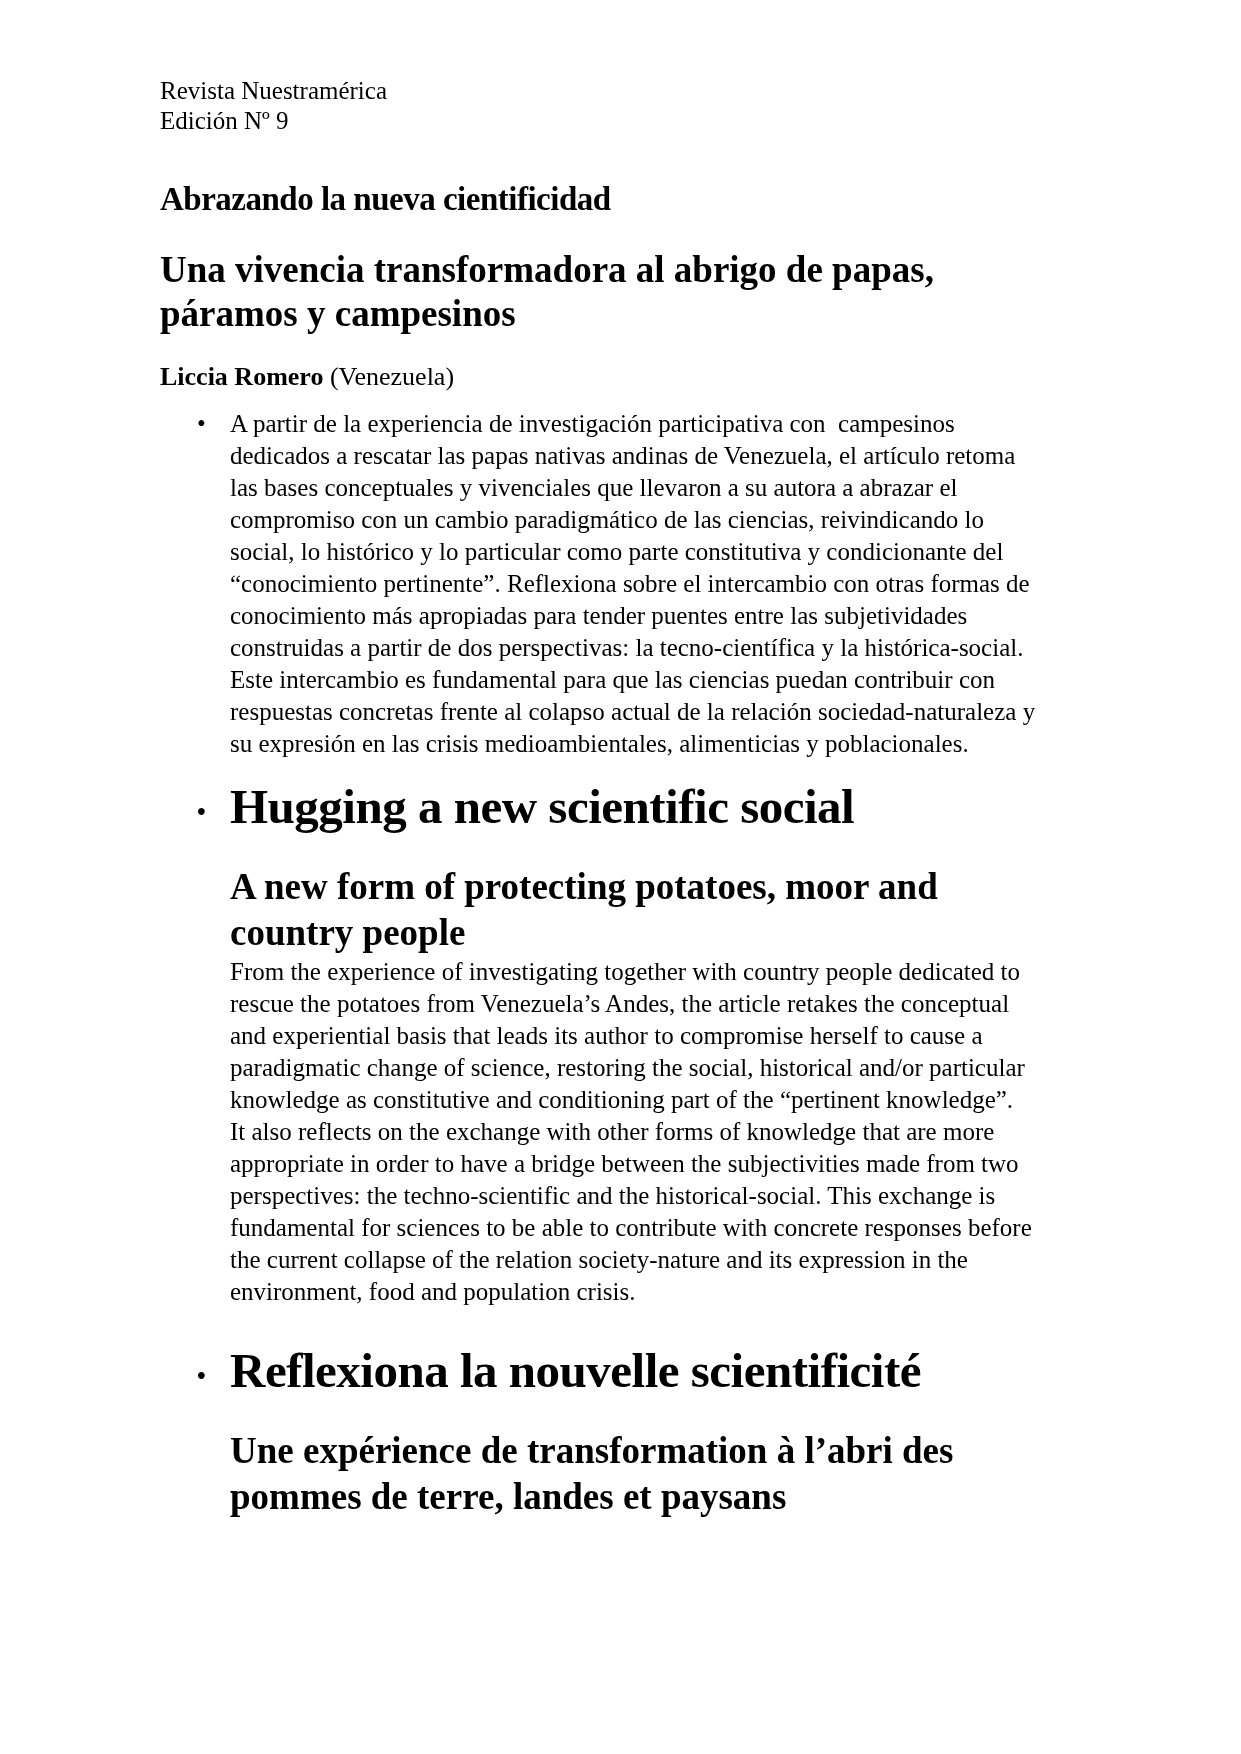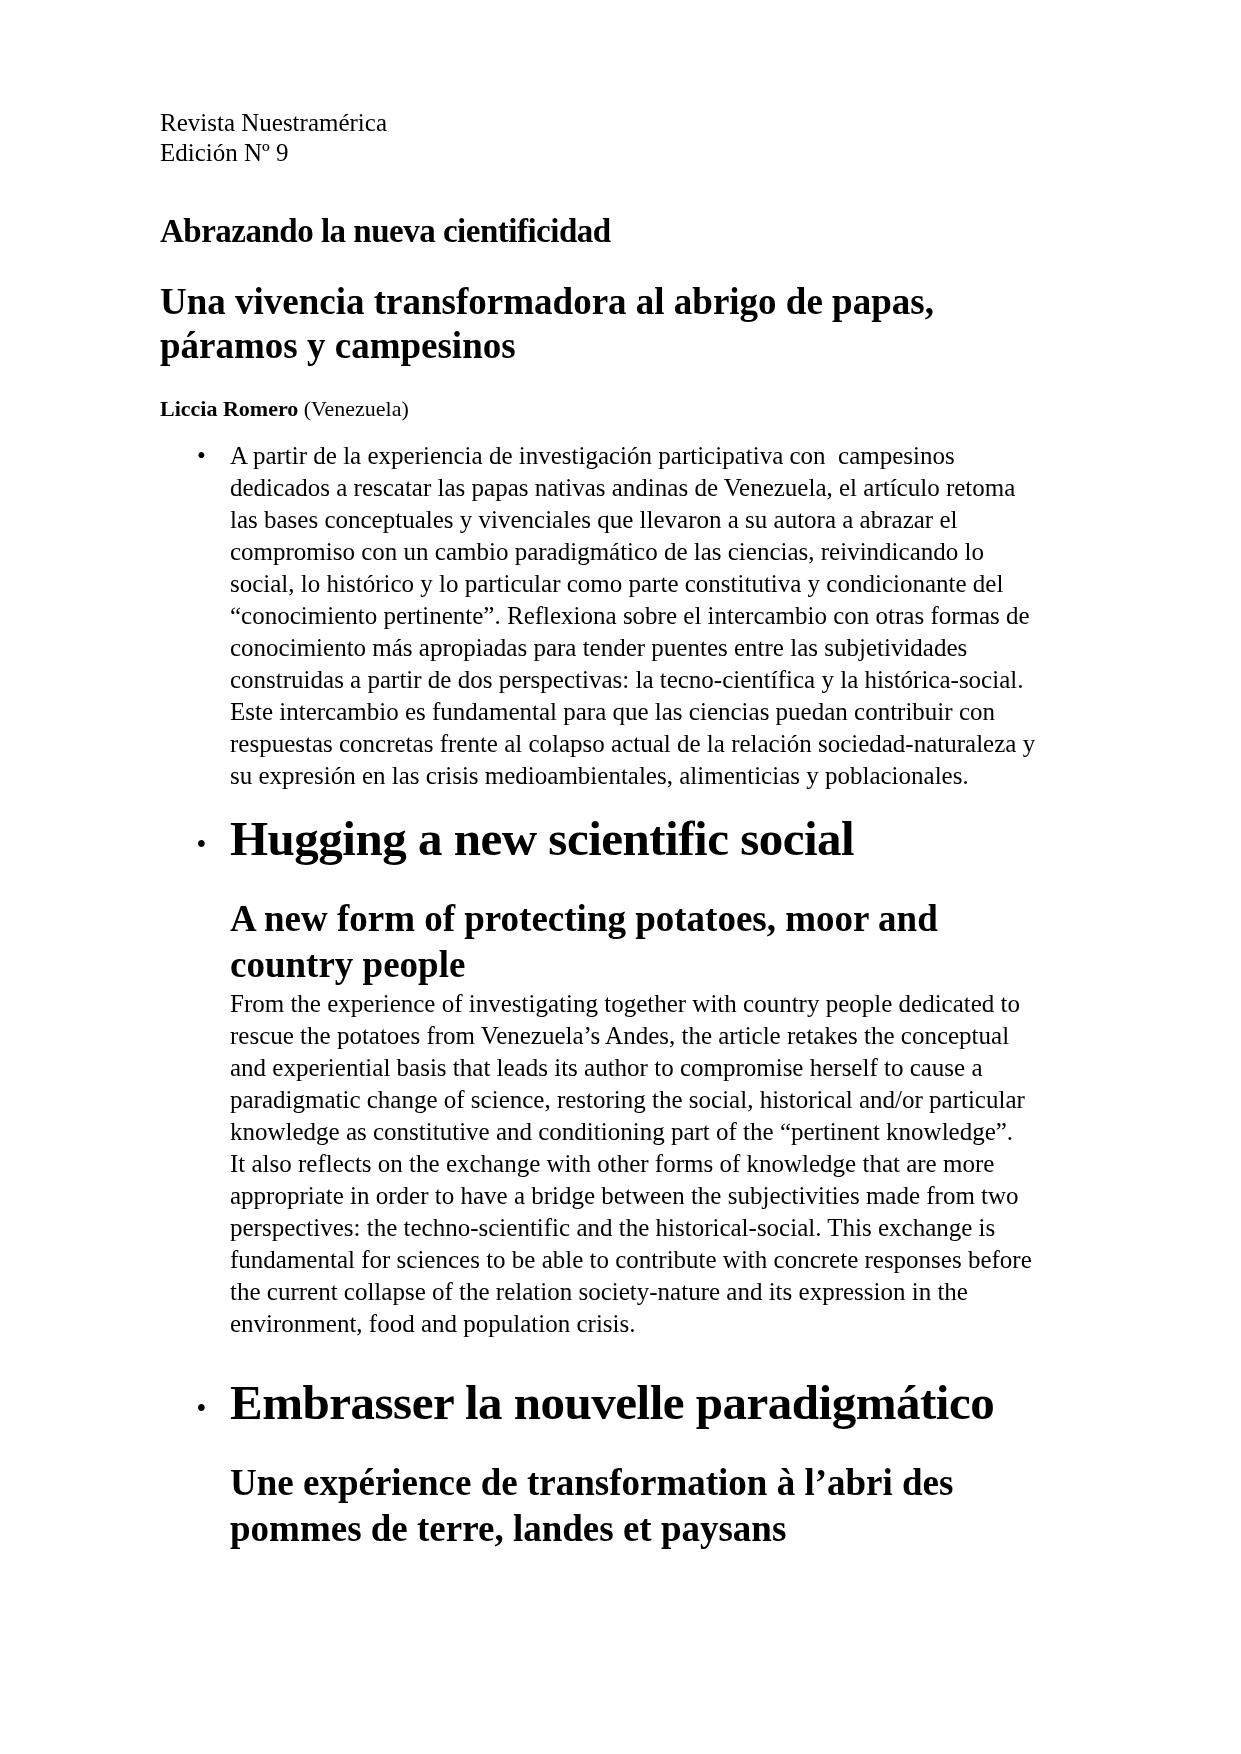--- a/index.html
+++ b/index.html
@@ -11,21 +11,21 @@
     width: 1241px;
     height: 1754px;
     position: relative;
     font-family: "Liberation Serif", "DejaVu Serif", serif;
     color: #000000;
   }
   .page {
     box-sizing: border-box;
     width: 1241px;
     height: 1754px;
-    padding: 108px 100px 0 160px;
+    padding: 76px 100px 0 160px;
     overflow: hidden;
   }
   .pre { white-space: pre; }
 
   .doc-header {
     font-size: 25px;
     line-height: 30px;
   }
   .title {
     margin-top: 36px;
@@ -35,21 +35,21 @@
     letter-spacing: -0.5px;
   }
   .subtitle {
     margin-top: 22px;
     font-size: 37px;
     line-height: 44px;
     font-weight: bold;
   }
   .author {
     margin-top: 26px;
-    font-size: 22px;
+    font-size: 26px;
     line-height: 30px;
   }
   .author .name { font-weight: bold; }
 
   .bullet-block {
     position: relative;
     margin-left: 70px;   
   }
   .bullet-block .bullet {
     position: absolute;
@@ -134,19 +134,19 @@
 
   <div class="para body-text pre">It also reflects on the exchange with other forms of knowledge that are more
 appropriate in order to have a bridge between the subjectivities made from two
 perspectives: the techno-scientific and the historical-social. This exchange is
 fundamental for sciences to be able to contribute with concrete responses before
 the current collapse of the relation society-nature and its expression in the
 environment, food and population crisis.</div>
 
   <div class="bullet-block lang-heading heading-fr">
     <span class="bullet">•</span>
-    <div>Embrasser la nouvelle paradigmático</div>
+    <div>Reflexiona la nouvelle scientificité</div>
   </div>
 
   <div class="lang-subheading pre">Une expérience de transformation à l’abri des
 pommes de terre, landes et paysans</div>
 
 </div>
 
 </body></html>

